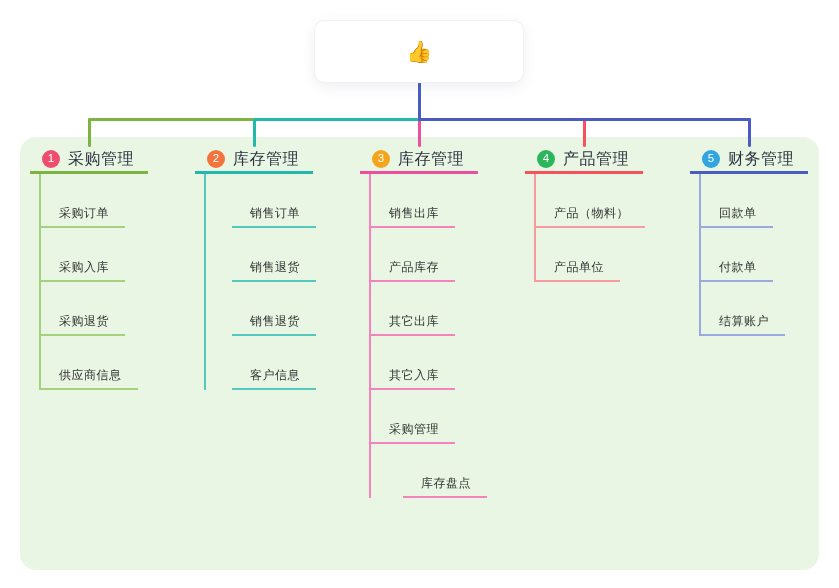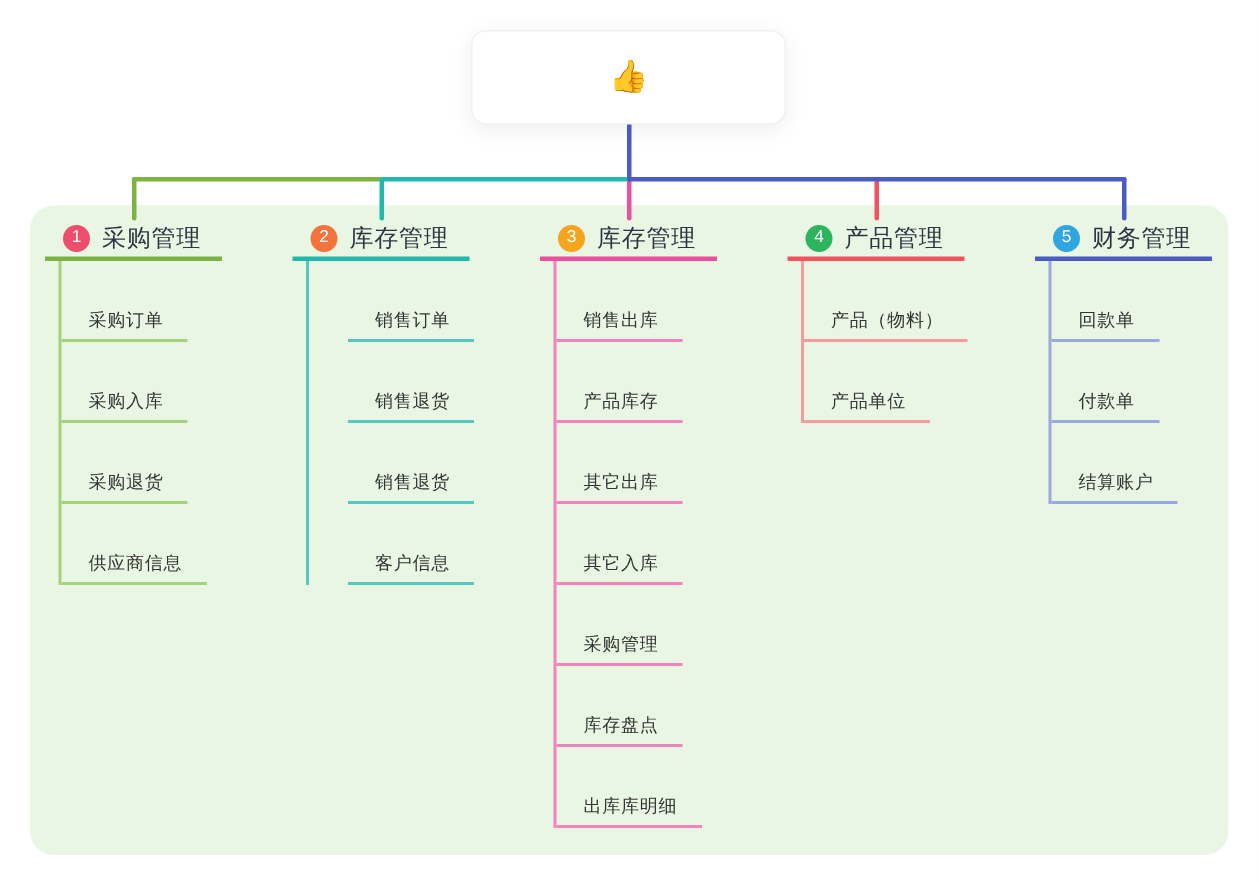--- a/index.html
+++ b/index.html
@@ -121,24 +121,21 @@
           <div class="child-row">
             <div class="child-node" style="border-bottom-color: rgb(243, 131, 189);">其它出库</div>
           </div>
           <div class="child-row">
             <div class="child-node" style="border-bottom-color: rgb(243, 131, 189);">其它入库</div>
           </div>
           <div class="child-row">
             <div class="child-node" style="border-bottom-color: rgb(243, 131, 189);">采购管理</div>
           </div>
           <div class="child-row">
-            <div class="child-node" style="border-bottom-color: rgb(243, 131, 189);">库存盘点</div>
-          </div>
-          <div class="child-row">
-            <div class="child-node" style="border-bottom-color: rgb(243, 131, 189);">出库库明细</div>
+            <div class="child-node" style="border-bottom-color: rgb(243, 131, 189); margin-left: 32px;">库存盘点</div>
           </div>
         </div>
   </div>
       <div class="branch" style="left: 525px;">
     <div class="branch-node" style="border-bottom-color: rgb(244, 83, 94);">
       <span class="badge" style="background: rgb(45, 181, 93);">4</span>
       <span class="branch-label">产品管理</span>
     </div>
     <div class="children" style="border-left-color: rgb(247, 155, 160);">
           <div class="child-row">

